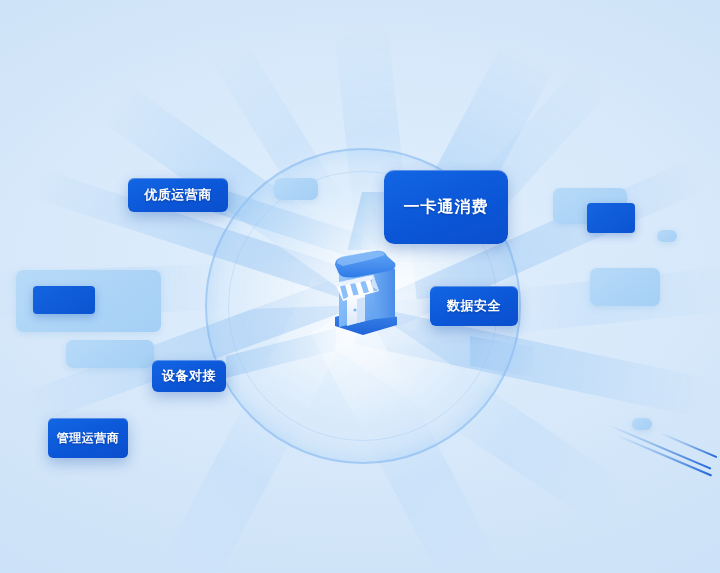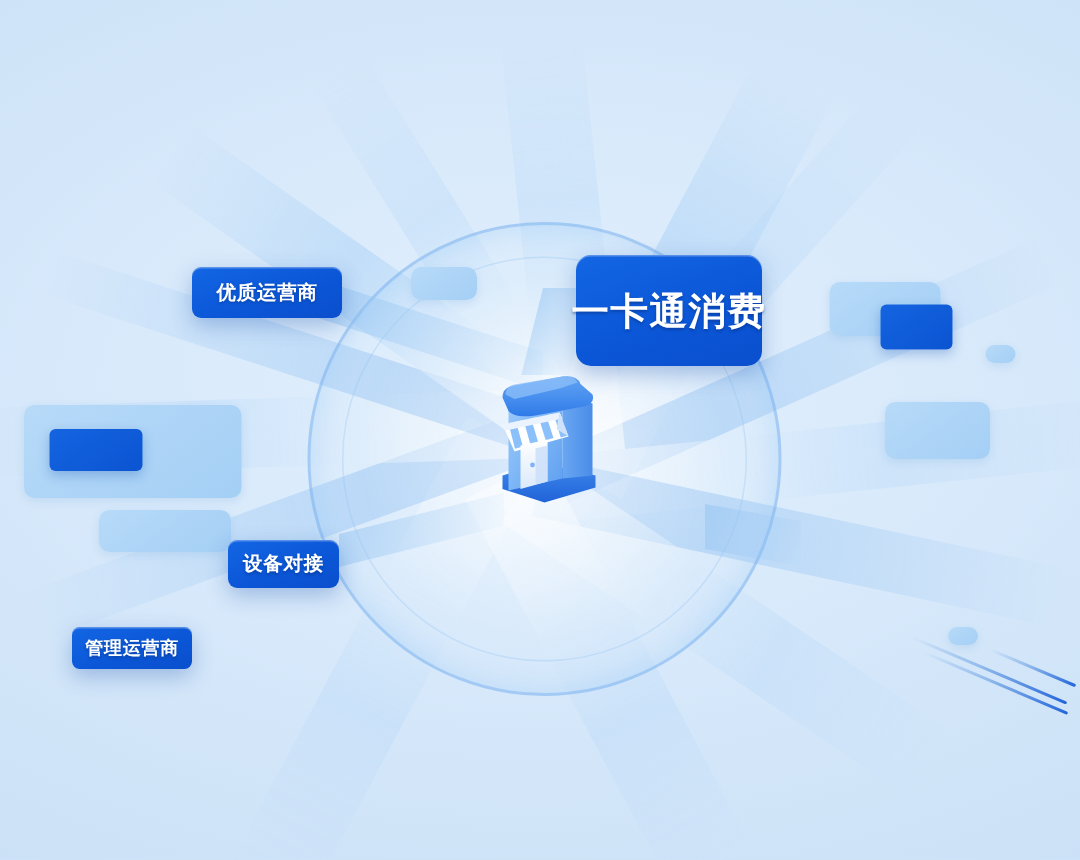--- a/index.html
+++ b/index.html
@@ -72,21 +72,21 @@
     background:linear-gradient(160deg,#1366e4 0%,#0b57d8 55%,#0a4fcd 100%);
     color:#ffffff;
     border-radius:8px;
     display:flex; align-items:center; justify-content:center;
     font-weight:bold;
     letter-spacing:1px;
     text-shadow:0 1px 2px rgba(8,40,110,.45);
     box-shadow:0 5px 14px rgba(20,75,170,.30), 0 1px 0 rgba(255,255,255,.30) inset;
     white-space:nowrap;
   }
-  .card.big   { font-size:25px; border-radius:10px; }
+  .card.big   { font-size:16px; border-radius:10px; }
   .card.mid   { font-size:18px; border-radius:9px; }
   .card.small { font-size:13px; border-radius:6px; letter-spacing:.5px; }
   .card.tiny  { font-size:12px; border-radius:5px; letter-spacing:.5px; }
 
   
   .tail {
     position:absolute;
     background:linear-gradient(110deg, rgba(150,197,242,.55), rgba(170,210,246,.05));
     transform-origin:0 0;
   }
@@ -194,17 +194,18 @@
       </g>
 
       <path d="M34 50 L52 46 L52 74 L34 79 Z" fill="url(#gDoor)"></path>
       <path d="M44 52 L52 50 L52 74 L44 76 Z" fill="#c9def9" opacity=".8"></path>
       <circle cx="42" cy="63" r="1.6" fill="#7fb3f4"></circle>
     </svg>
   </div>
 
 
   <div class="card big" style="left:384px; top:170px; width:124px; height:74px;">一卡通消费</div>
+  <div class="card small" style="left:430px; top:286px; width:88px;  height:40px;">数据安全</div>
   <div class="card small" style="left:128px; top:178px; width:100px;  height:34px;">优质运营商</div>
   <div class="card small" style="left:152px; top:360px; width:74px;  height:32px;">设备对接</div>
-  <div class="card tiny" style="left:48px;  top:418px; width:80px;  height:28px;">管理运营商</div>
+  <div class="card tiny" style="left:48px;  top:418px; width:80px;  height:40px;">管理运营商</div>
 
 </div>
 
 </body></html>

